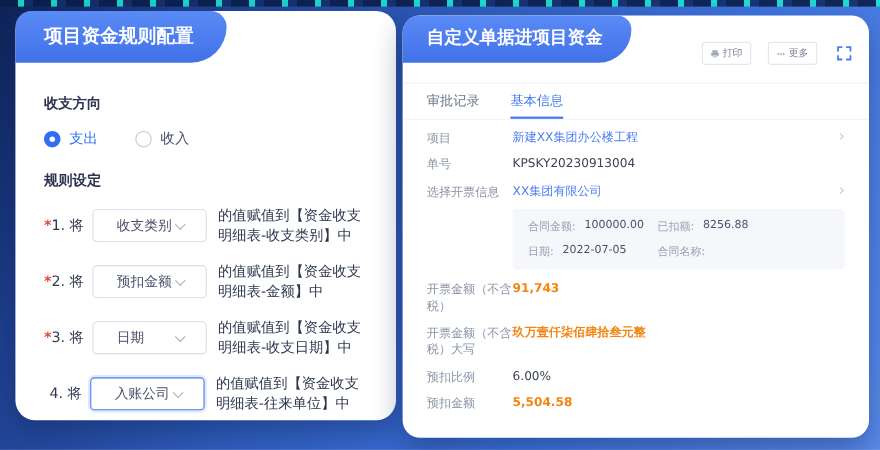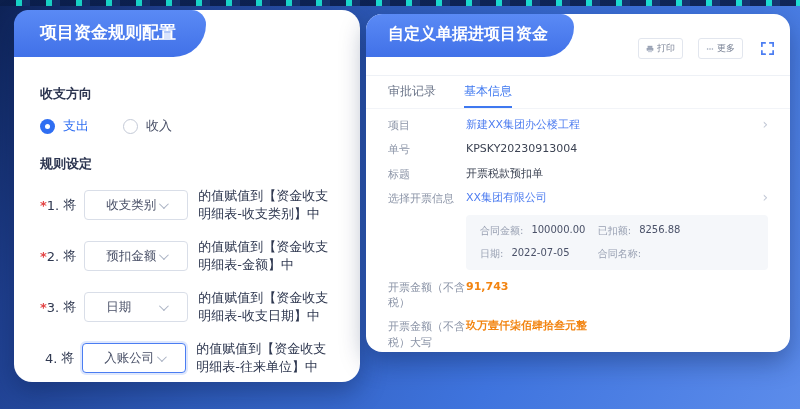--- a/index.html
+++ b/index.html
@@ -4,21 +4,21 @@
 <style>
   * { margin:0; padding:0; box-sizing:border-box; }
   body { font-family:"DejaVu Sans","Liberation Sans",sans-serif; }
   .canvas{ position:relative; width:800px; height:409px; overflow:hidden;
     background:linear-gradient(118deg,#0e2357 0%,#1f3f8e 16%,#2f5cba 40%,#3f74de 68%,#5c8ceb 100%); }
   .glitch-strip{ position:absolute; top:0; left:0; right:0; height:6px; opacity:.9;
     background:repeating-linear-gradient(90deg,#0b1e4a 0 16px,#19e8d2 16px 22px,#123067 22px 30px); }
   .card{ position:absolute; background:#ffffff; }
   .card-left{ left:14px; top:10px; width:346px; height:372px; border-radius:18px;
     box-shadow:0 10px 26px rgba(8,25,70,.38); }
-  .card-right{ left:366px; top:14px; width:424px; height:338px; border-radius:16px;
+  .card-right{ left:366px; top:14px; width:424px; height:384px; border-radius:16px;
     box-shadow:0 10px 26px rgba(8,25,70,.38); overflow:hidden; }
   .ribbon{ display:inline-block; color:#fff; font-weight:bold;
     background:linear-gradient(180deg,#5a8af5,#4171e8); }
   .ribbon-left{ font-size:17px; padding:11px 30px 13px 26px; border-radius:16px 16px 36px 0; }
   .ribbon-right{ font-size:16px; padding:10px 26px 12px 22px; border-radius:14px 14px 32px 0; }
 
   
   .l-content{ padding:18px 26px 0 26px; }
   .section-label{ font-size:13px; font-weight:bold; color:#2c3550; margin:10px 0 14px; }
   .radio-row{ display:flex; align-items:center; gap:34px; margin:14px 0 20px;text-align:right; }
@@ -174,24 +174,20 @@
       <div class="frow">
         <span class="flabel">项目</span>
         <span class="fval link">新建XX集团办公楼工程</span>
         <span class="chev">›</span>
       </div>
       <div class="frow">
         <span class="flabel">单号</span>
         <span class="fval">KPSKY20230913004</span>
       </div>
       <div class="frow">
-        <span class="flabel">标题</span>
-        <span class="fval">开票税款预扣单</span>
-      </div>
-      <div class="frow">
         <span class="flabel">选择开票信息</span>
         <span class="fval link">XX集团有限公司</span>
         <span class="chev">›</span>
       </div>
 
       <div class="contract-box">
         <div class="cb-item">
           <span class="cb-label">合同金额:</span>
           <span class="cb-val">100000.00</span>
         </div>

